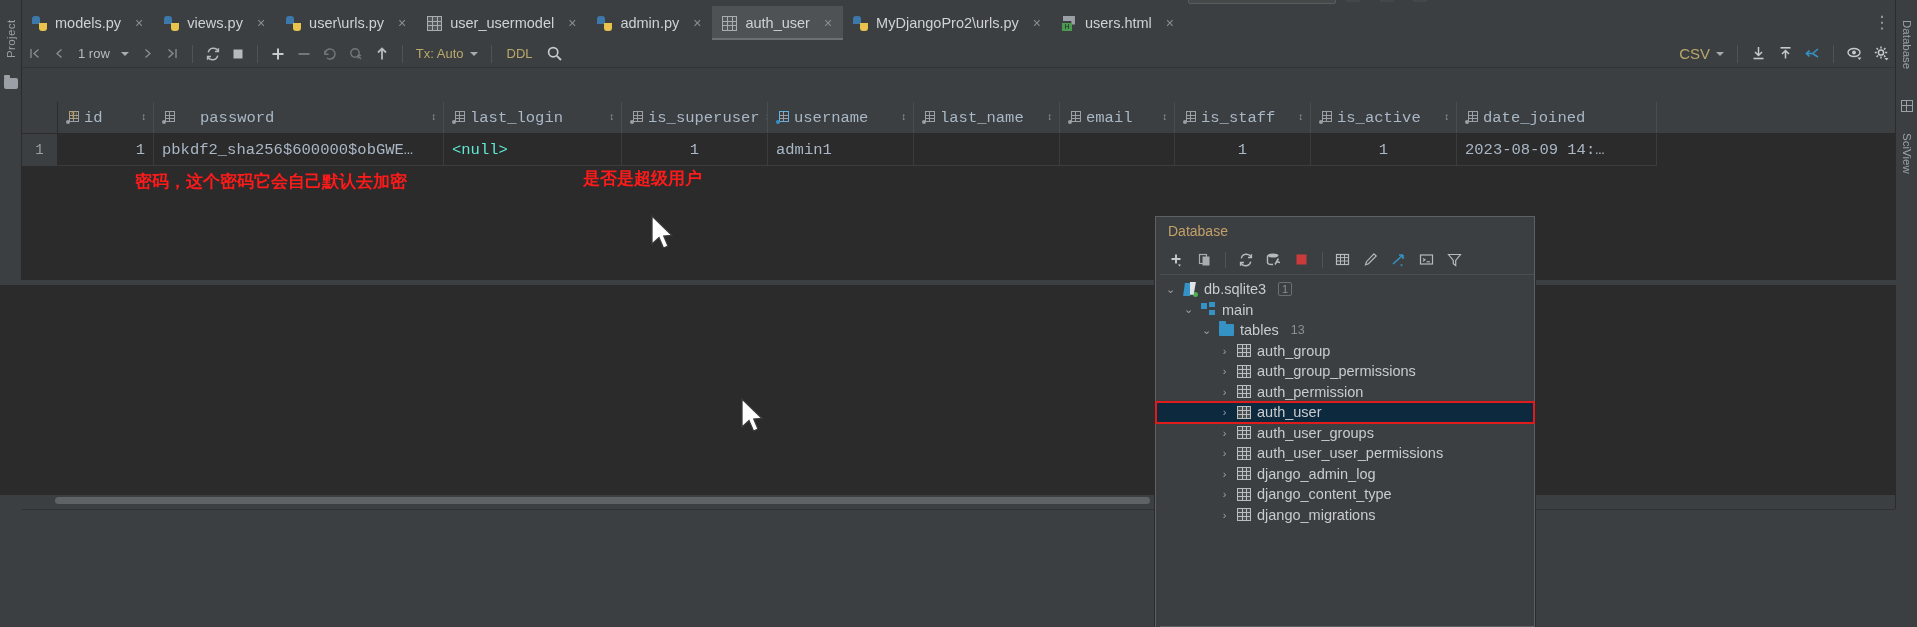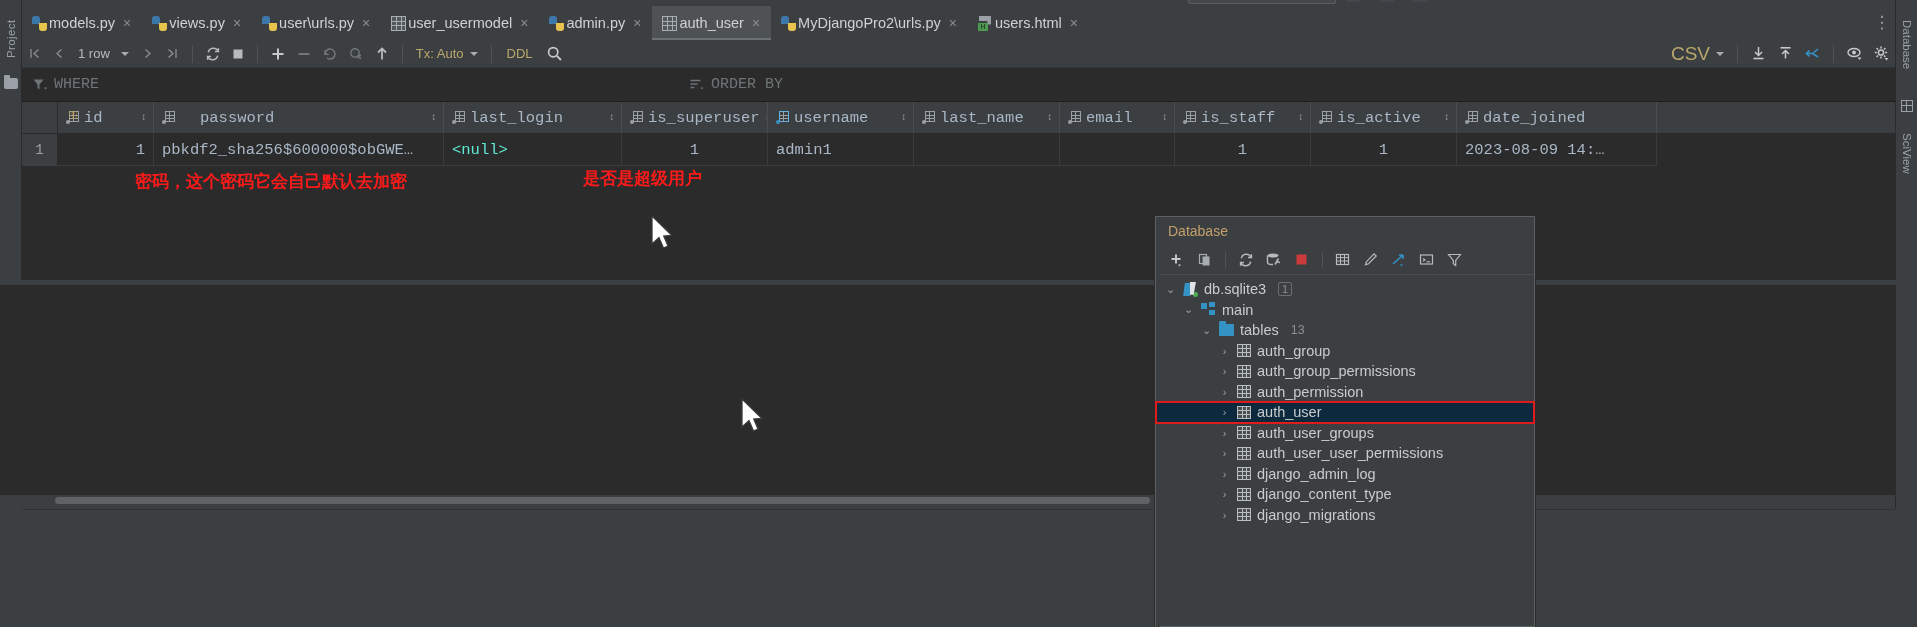--- a/index.html
+++ b/index.html
@@ -69,21 +69,21 @@
     writing-mode: vertical-rl; text-orientation: mixed;
     display: flex; align-items: center; justify-content: center;
   }
 
   
   .tabbar {
     position: absolute; top: 6px; left: 22px; width: 1873px; height: 34px;
     background: #3c3f41; display: flex; align-items: stretch;
   }
   .tab {
-    display: flex; align-items: center; gap: 2px;
+    display: flex; align-items: center; gap: 8px;
     padding: 0 9px 0 10px; height: 34px;
     color: #bbbbbb; font-size: 14.5px; white-space: nowrap; cursor: default;
   }
   .tab.active { background: #4e5254; box-shadow: inset 0 -2px 0 #6b7073; }
   .tab .tlabel { color:#cfd2d4; }
   .tab .x {
     color: #8b8f91; font-size: 14px; line-height: 1; margin-left: 4px;
     padding: 0 2px;
   }
   .tabbar-spacer { flex: 1 1 auto; }
@@ -127,21 +127,21 @@
     display: flex; align-items: center; justify-content: center;
     color: #a7acb0; font-size: 14px; cursor: default;
   }
   .tbtn.dim { color: #6d7275; }
   .sep { width: 1px; height: 18px; background: #4f5355; margin: 0 7px; }
   .rowsel { color:#b7bbbe; font-size:13px; display:flex; align-items:center; gap:11px; padding:0 6px;}
   .caret { width:0;height:0;border-left:4px solid transparent;border-right:4px solid transparent;border-top:4px solid #a7acb0; }
   .txauto { color:#b9a86b; font-size:13px; display:flex; align-items:center; gap:6px; padding:0 6px;}
   .ddl { color:#b9a86b; font-size:13px; padding:0 8px;}
   .grow { flex:1 1 auto; }
-  .csv { color:#b9a86b; font-size:19px; display:flex; align-items:center; gap:6px; padding:0 6px;}
+  .csv { color:#b9a86b; font-size:15px; display:flex; align-items:center; gap:6px; padding:0 6px;}
   .blue { color:#3592c4; }
 
   svg.ic { display:block; }
 
   
   .filterbar {
     position: absolute; top: 68px; left: 22px; width: 1873px; height: 34px;
     background: #2b2b2b; display:flex; align-items:center;
     border-bottom: 1px solid #1f1f1f;
   }
@@ -439,36 +439,20 @@
     </div>
     <div class="tbtn">
       <svg class="ic" width="17" height="17" viewBox="0 0 17 17">
           <circle cx="8" cy="7.5" r="2.6" stroke="#c6cacd" stroke-width="1.5" fill="none"></circle>
           <path d="M8 1.5v2M8 11.5v2M1.8 7.5h2M12.2 7.5h2M3.6 3.1l1.4 1.4M11 10.5l1.4 1.4M12.4 3.1 11 4.5M5 10.5 3.6 11.9" stroke="#c6cacd" stroke-width="1.5"></path>
           <path d="M11.5 13h4l-2 2.5z" fill="#c6cacd"></path>
         </svg>
     </div>
   </div>
 
-  <div class="filterbar">
-    <div class="fcell where">
-      <svg class="ic" width="15" height="15" viewBox="0 0 15 15">
-          <path d="M1.5 2.5h10l-4 5v5l-2-1.5v-3.5z" fill="#6f7477"></path>
-          <path d="M12 10.5h3l-1.5 2z" fill="#6f7477"></path>
-        </svg>
-      <span>WHERE</span>
-    </div>
-    <div class="fcell order">
-      <svg class="ic" width="15" height="15" viewBox="0 0 15 15">
-          <path d="M1.5 3.5h10M1.5 7h7M1.5 10.5h4" stroke="#6f7477" stroke-width="1.5"></path>
-          <path d="M11.5 10.5h3l-1.5 2z" fill="#6f7477"></path>
-        </svg>
-      <span>ORDER BY</span>
-    </div>
-  </div>
 
   <div class="grid">
     <div class="grid-head" id="ghead">
       <div class="gcorner"></div>
     <div class="gh" style="width: 96px; flex: 0 0 96px;">
           <span class="colico pk">
             <span class="tbl"></span>
             <span class="dot"></span>
             <span class="key">⚿</span>
           </span>

